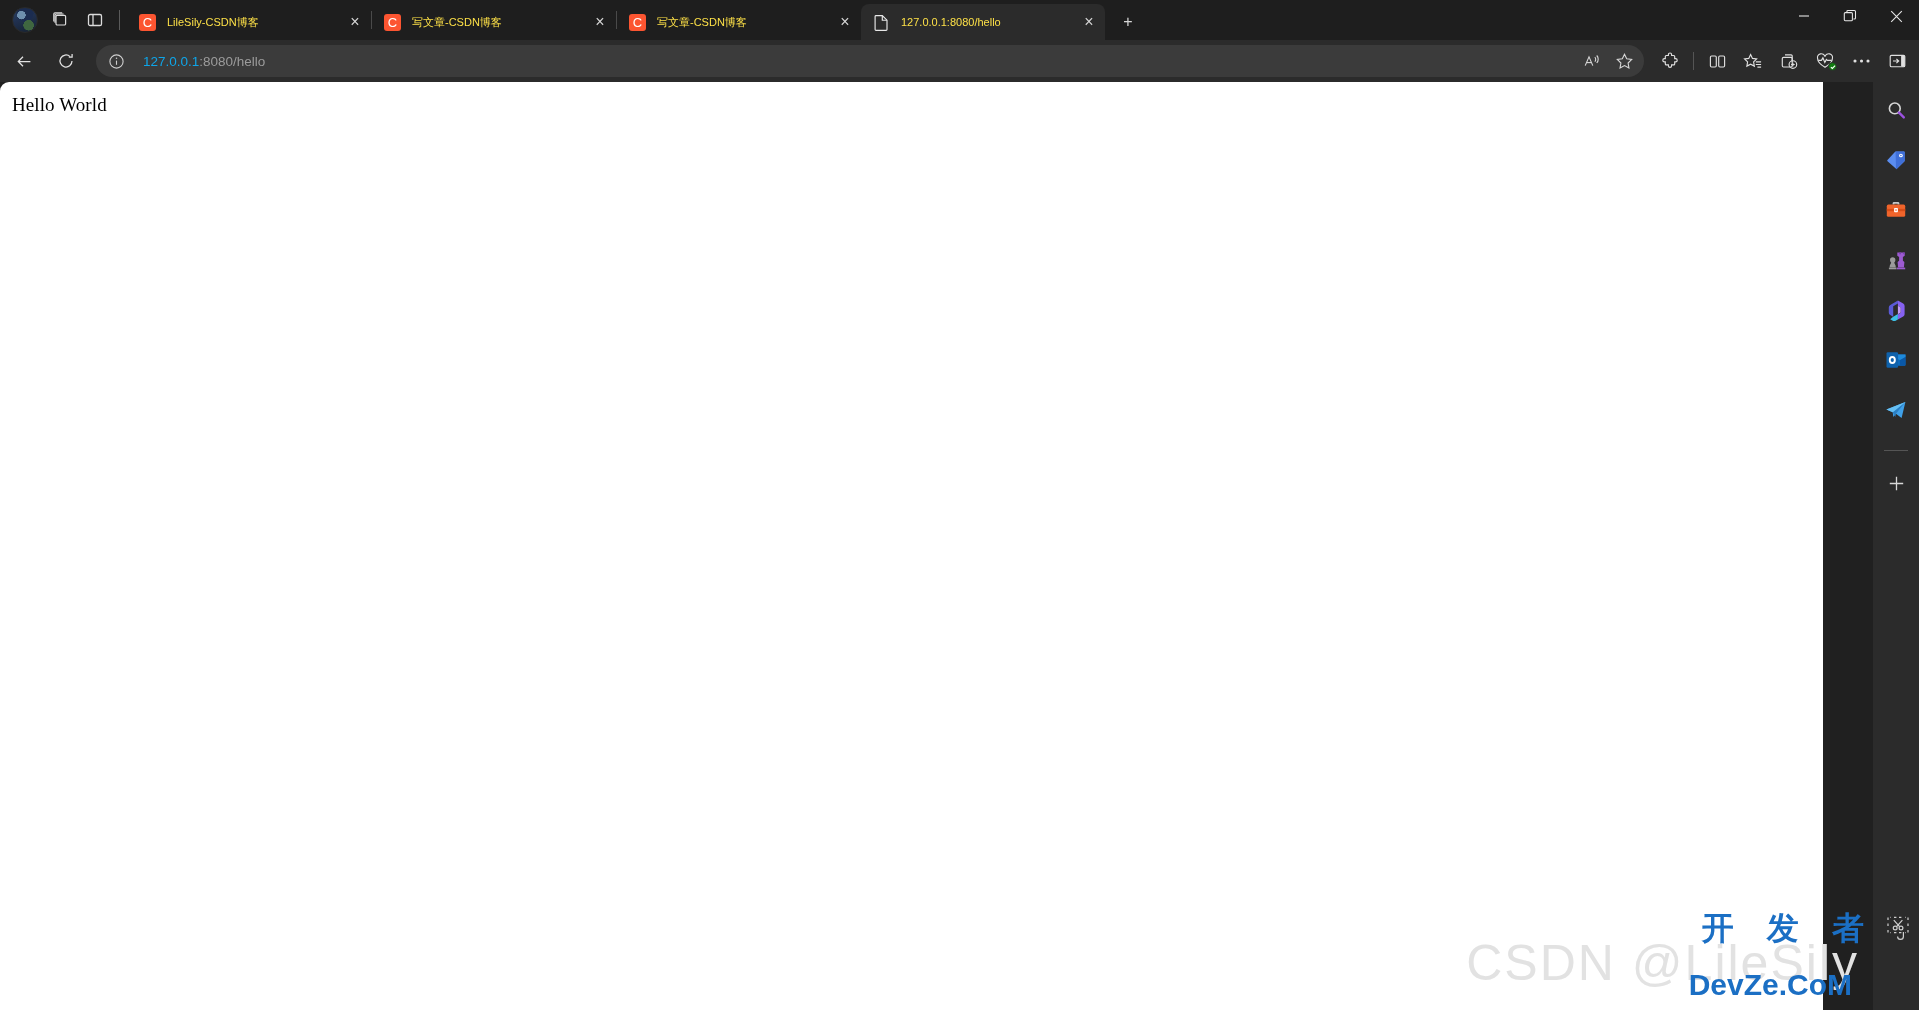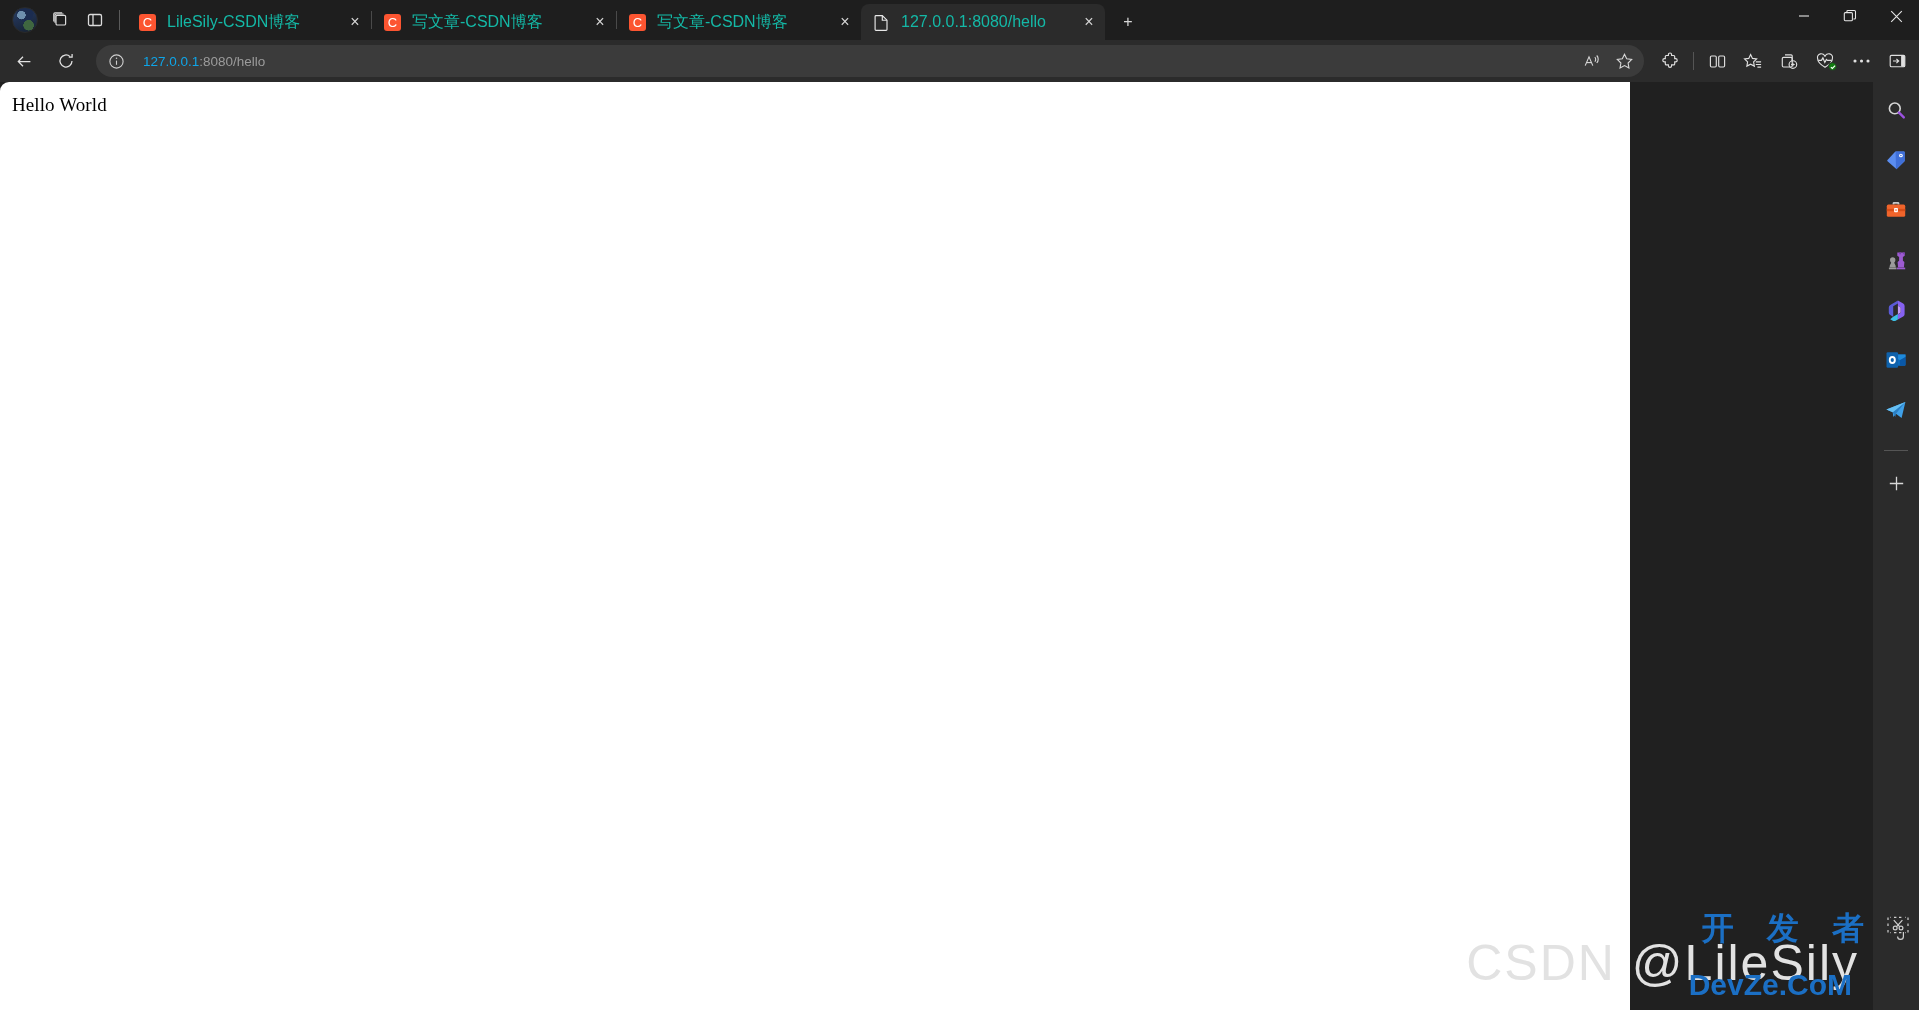--- a/index.html
+++ b/index.html
@@ -56,21 +56,21 @@
     width: 17px; height: 17px; flex: 0 0 auto; margin-right: 11px;
     display: flex; align-items: center; justify-content: center;
   }
   .fav-csdn {
     width: 17px; height: 17px; border-radius: 3px; background: #fc5531;
     color: #fff; font-size: 13px; line-height: 17px; text-align: center;
     font-family: "Liberation Sans", sans-serif; font-weight: 400;
   }
   .tab .title {
     flex: 1 1 auto; min-width: 0;
-    color: #14b8a6; font-size: 16px; white-space: nowrap;
+    color: #fde047; font-size: 11px; white-space: nowrap;
     overflow: hidden; text-overflow: ellipsis;
   }
   .tab .tabclose {
     width: 24px; height: 24px; flex: 0 0 auto;
     display: flex; align-items: center; justify-content: center;
     border-radius: 4px; color: #d4d4d4;
   }
   .tab-div {
     width: 1px; height: 18px; background: #4a4a4a; align-self: center;
     flex: 0 0 auto;
@@ -126,21 +126,21 @@
   .tbar-sep { width: 1px; height: 18px; background: #555; margin: 0 5px; flex: 0 0 auto; }
   .greendot {
     position: absolute; right: 6px; bottom: 6px; width: 9px; height: 9px;
     border-radius: 50%; background: #107c10; border: 1px solid #2b2b2b;
     display: flex; align-items: center; justify-content: center;
   }
 
   
   .viewport {
     position: absolute; left: 0; top: 82px;
-    width: 1630px; height: 928px;
+    width: 1823px; height: 928px;
     background: #ffffff;
     border-top-left-radius: 9px;
     overflow: hidden;
   }
   .page-text {
     margin: 12px 0 0 12px;
     font-family: "Liberation Serif", "DejaVu Serif", serif;
     font-size: 19px; color: #000; letter-spacing: .1px;
   }
 

